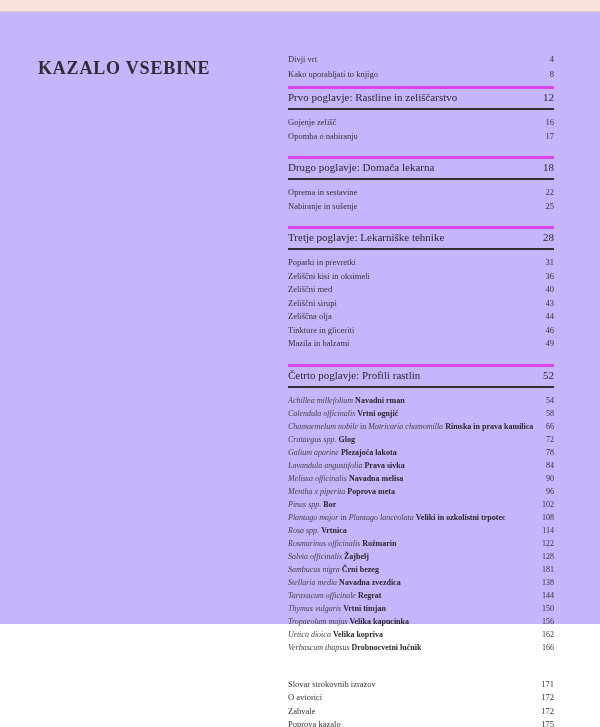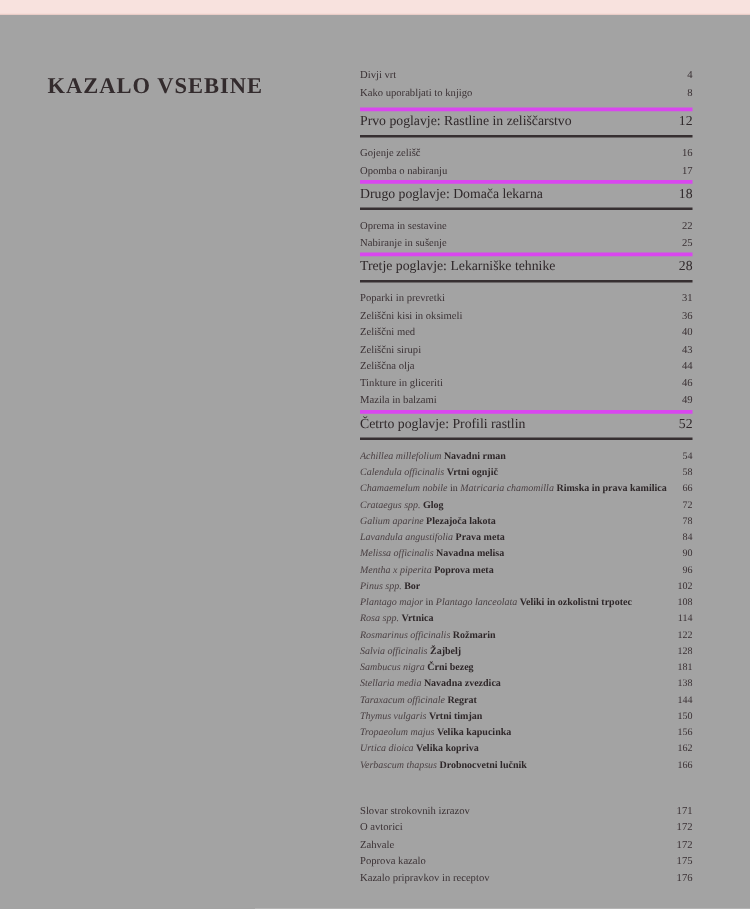--- a/index.html
+++ b/index.html
@@ -1,21 +1,21 @@
 <!DOCTYPE html>
 <html><head>
 <meta charset="utf-8">
 <style>
   html, body { margin: 0; padding: 0; }
   body { width: 600px; height: 727px; overflow: hidden; }
   .page {
     position: relative;
     width: 600px;
-    height: 727px;
-    background: #a3a3a3;
+    height: 624px;
+    background: #c4b5fd;
     font-family: "Liberation Serif", serif;
     color: #3a3134;
   }
   .top-strip {
     position: absolute;
     top: 0; left: 0; right: 0;
     height: 11px;
     background: #f8e2de;
     border-bottom: 1px solid #e9cdc8;
   }
@@ -55,21 +55,21 @@
     border-top: 3px solid #d946ef;
     border-bottom: 2px solid #362f31;
     padding: 2px 0 4px 0;
     font-size: 11px;
     line-height: 13px;
     color: #2f282a;
     white-space: nowrap;
   }
   .heading .pg { margin-left: 8px; }
   .h1m { margin-top: 4px; }
-  .hm  { margin-top: 1px; }
+  .hm  { margin-top: 13px; }
   .items, .plants { margin-top: 6px; }
   .back { margin-top: 24px; }
   .plants i { font-style: italic; color: #4a4043; }
   .plants b { font-weight: bold; color: #2e2729; }
 </style>
 </head>
 <body>
 
 <div class="page">
   <div class="top-strip"></div>
@@ -166,21 +166,21 @@
         </div>
         <div class="row">
           <span class="lbl"><i>Crataegus spp.</i> <b>Glog</b></span>
           <span class="pg">72</span>
         </div>
         <div class="row">
           <span class="lbl"><i>Galium aparine</i> <b>Plezajoča lakota</b></span>
           <span class="pg">78</span>
         </div>
         <div class="row">
-          <span class="lbl"><i>Lavandula angustifolia</i> <b>Prava meta</b></span>
+          <span class="lbl"><i>Lavandula angustifolia</i> <b>Prava sivka</b></span>
           <span class="pg">84</span>
         </div>
         <div class="row">
           <span class="lbl"><i>Melissa officinalis</i> <b>Navadna melisa</b></span>
           <span class="pg">90</span>
         </div>
         <div class="row">
           <span class="lbl"><i>Mentha x piperita</i> <b>Poprova meta</b></span>
           <span class="pg">96</span>
         </div>

